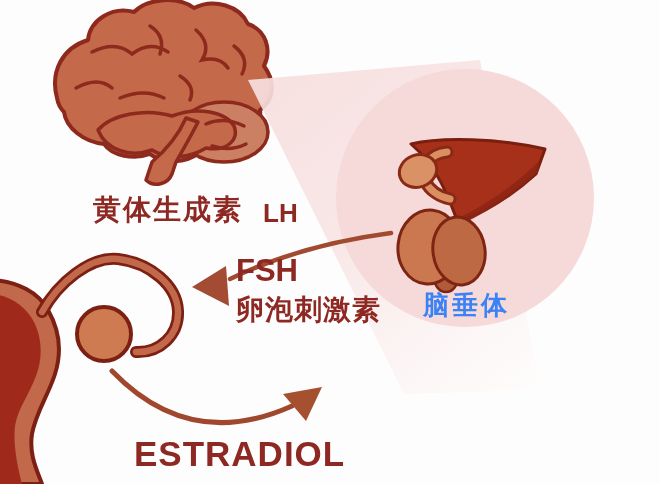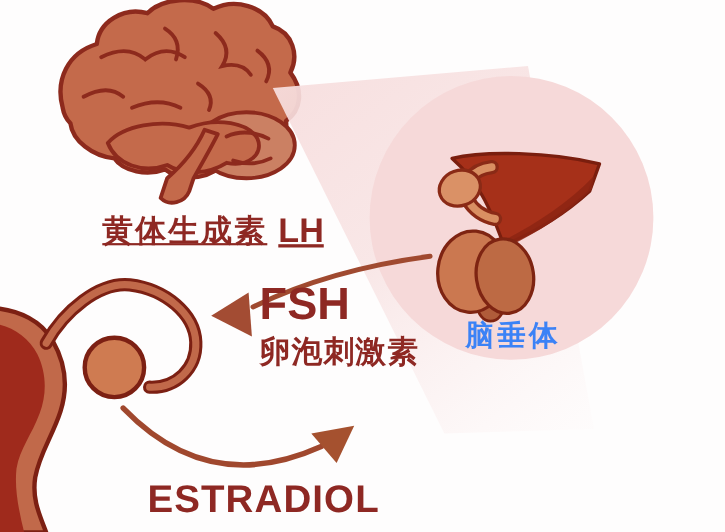--- a/index.html
+++ b/index.html
@@ -5,25 +5,25 @@
   html,body{margin:0;padding:0;background:#ffffff;}
   #stage{
     position:relative;
     width:659px;height:484px;
     overflow:hidden;
     background:#fefdfd;
     font-family:"Liberation Sans", sans-serif;
   }
   #artwork{position:absolute;left:0;top:0;}
   .label{position:absolute;font-weight:700;color:#8e2823;white-space:nowrap;}
-  .lh-label{left:93px;top:191px;display:flex;align-items:center;gap:10px;text-decoration:underline;}
+  .lh-label{left:93px;top:191px;display:flex;align-items:flex-end;gap:20px;}
   .lh-zh{font-size:28px;letter-spacing:2px;}
-  .lh-en{font-size:31px;}
+  .lh-en{font-size:26px;}
   .fsh-label{left:236px;top:255px;display:flex;flex-direction:column;}
-  .fsh-en{font-size:41px;line-height:1.05;}
+  .fsh-en{font-size:31px;line-height:1.05;}
   .fsh-zh{font-size:28px;letter-spacing:1px;margin-top:3px;}
   .pit-label{left:423px;top:288px;font-size:26px;letter-spacing:3px;color:#3b82f6;}
   .est-label{left:134px;top:434px;display:flex;align-items:baseline;}
   .est-en{font-size:35px;letter-spacing:1px;}
   .est-zh{font-size:30px;letter-spacing:2px;}
 </style>
 </head>
 <body>
 
 <div id="stage">

